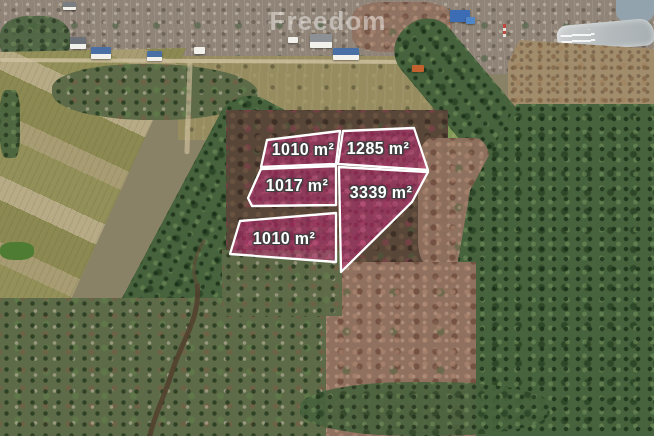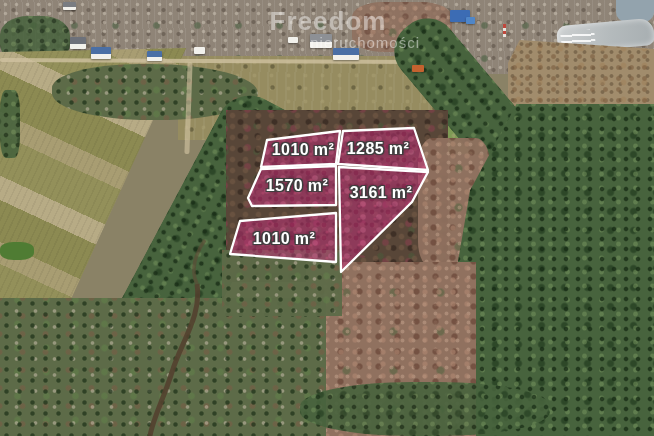--- a/index.html
+++ b/index.html
@@ -190,22 +190,21 @@
     </defs>
     <polygon class="plot" points="267,140 340,131 336,164 261,167" stroke="#ffffff"></polygon>
     <polygon class="plot" points="343,131 414,128 428,170 338,164" stroke="#ffffff"></polygon>
     <polygon class="plot" points="261,169 336,166 336,205 252,206 248,198" stroke="#ffffff"></polygon>
     <polygon class="plot" points="339,167 428,172 412,202 341,272" stroke="#ffffff"></polygon>
     <polygon class="plot" points="240,221 336,213 336,262 230,254" stroke="#ffffff"></polygon>
   </svg>
 
   <div class="plot-label" style="left:303px;top:150px;">1010 m²</div>
   <div class="plot-label" style="left:378px;top:149px;text-align:center;">1285 m²</div>
-  <div class="plot-label" style="left:297px;top:186px;">1570 m²</div>
-  <div class="plot-label" style="left:381px;top:193px;">3161 m²</div>
+  <div class="plot-label" style="left:297px;top:186px;">1017 m²</div>
+  <div class="plot-label" style="left:381px;top:193px;">3339 m²</div>
   <div class="plot-label" style="left:284px;top:239px;">1010 m²</div>
 
   <div class="abs wm">
     <div class="wm-brand">Freedom</div>
-    <div class="wm-tagline">nieruchomości</div>
   </div>
 
 </div>
 
 </body></html>

